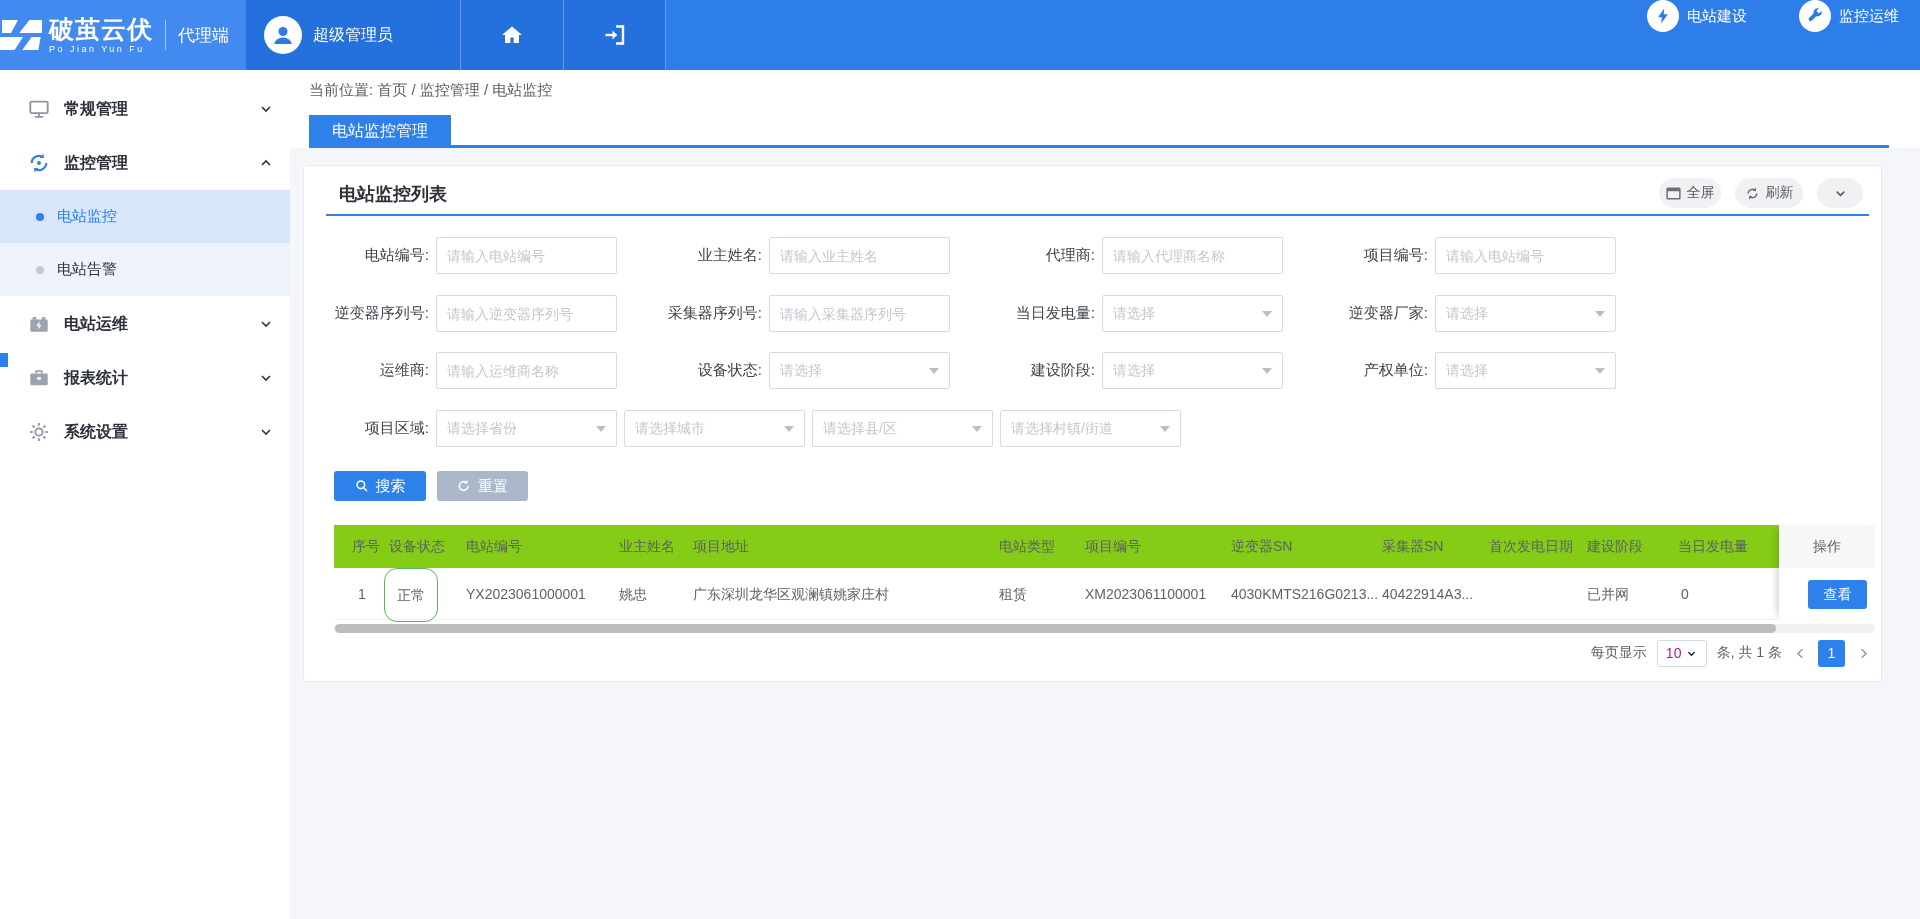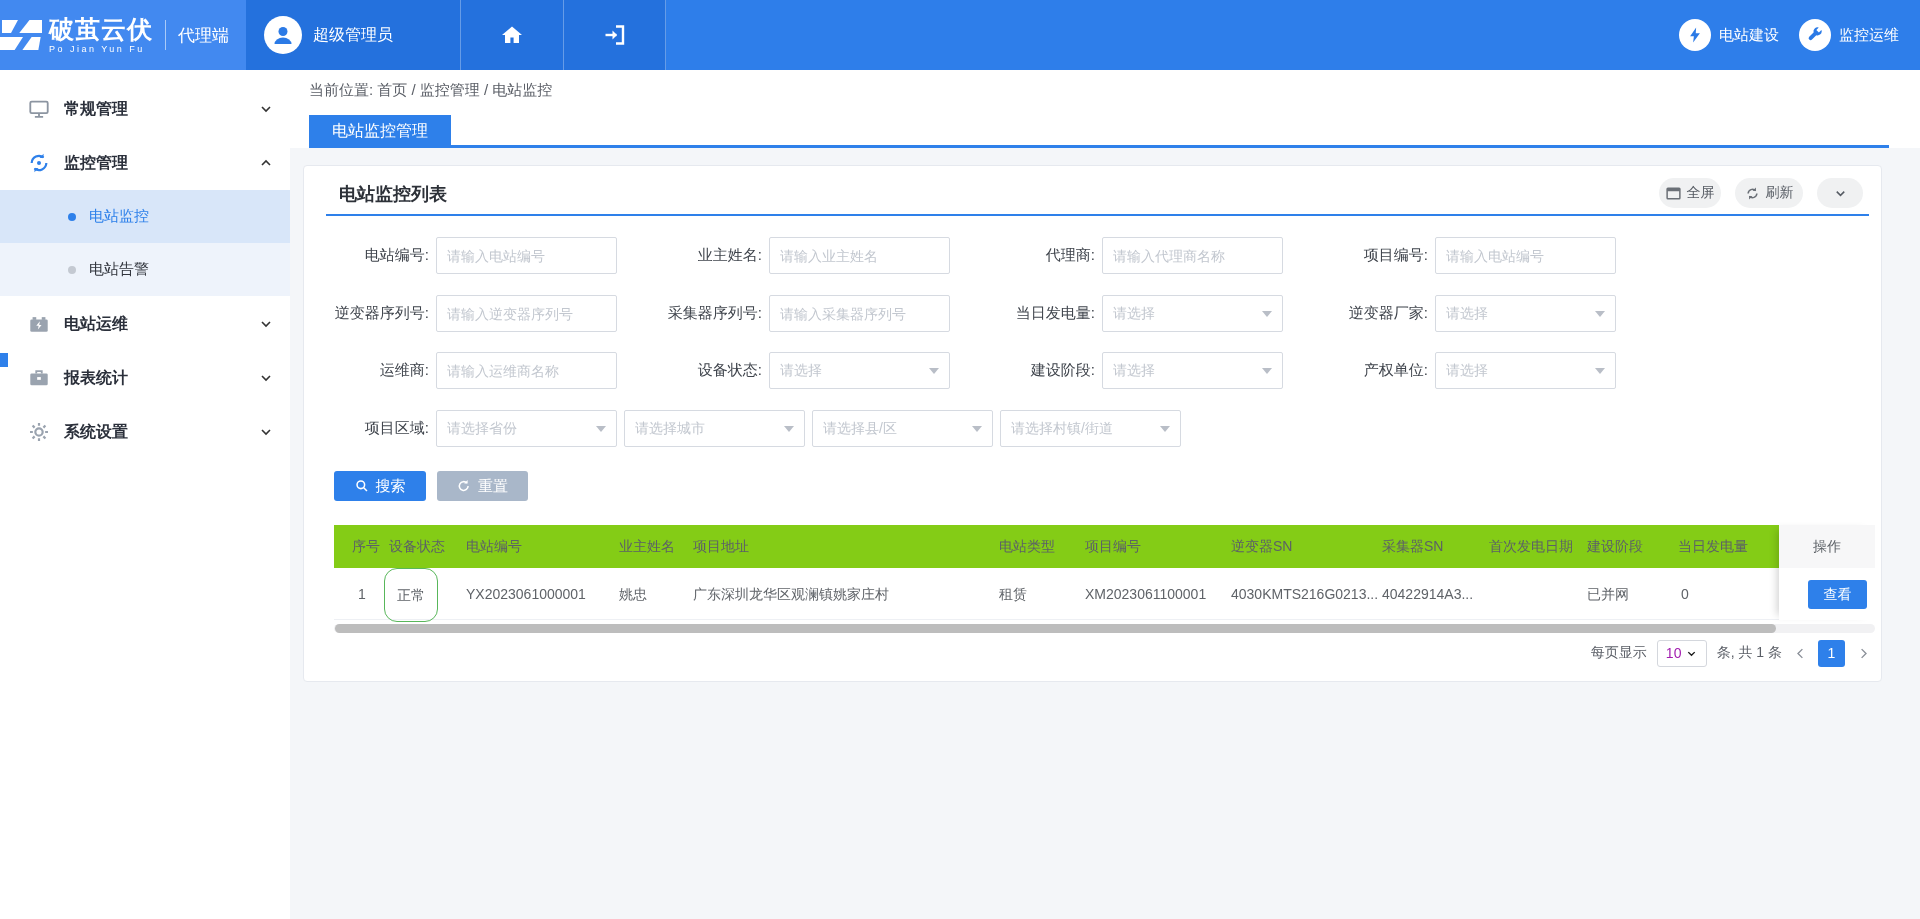--- a/index.html
+++ b/index.html
@@ -19,34 +19,34 @@
   .portal { color:#fff; font-size:17px; }
   .htab { position:absolute; top:0; height:70px; background:#2471dd; display:flex;
     align-items:center; justify-content:center; border-left:1px solid rgba(255,255,255,.30);
     cursor:pointer; }
   .htab.user { left:246px; width:214px; border-left:none; justify-content:flex-start; padding-left:18px; }
   .htab.home { left:460px; width:103px; }
   .htab.lout { left:563px; width:103px; border-right:1px solid rgba(255,255,255,.30); }
   .avatar { width:38px; height:38px; border-radius:50%; background:#fff; display:flex;
     align-items:center; justify-content:center; }
   .uname { color:#fff; font-size:16px; margin-left:11px; }
-  .hnav { position:absolute; right:21px; top:0; height:70px; display:flex; align-items:center; gap:20px; }
+  .hnav { position:absolute; right:21px; top:0; height:70px; display:flex; align-items:flex-start; gap:52px; }
   .hnav-item { display:flex; align-items:center; gap:8px; cursor:pointer; }
   .hnav-circ { width:32px; height:32px; border-radius:50%; background:#fff; display:flex;
     align-items:center; justify-content:center; }
   .hnav-lbl { color:#fff; font-size:15px; }
 
   
   .sb { position:absolute; left:0; top:70px; width:290px; height:849px; background:#fff; }
   .sb-item { position:absolute; left:0; width:290px; height:54px; display:flex; align-items:center;
     padding-left:28px; cursor:pointer; }
   .sb-item .lbl { font-size:16px; font-weight:600; color:#2b303b; margin-left:14px; }
   .sb-item .chev { position:absolute; right:16px; }
   .sb-sub { position:absolute; left:0; width:290px; height:53px; display:flex; align-items:center;
-    padding-left:68px; cursor:pointer; font-size:15px; }
+    padding-left:36px; cursor:pointer; font-size:15px; }
   .dot { width:8px; height:8px; border-radius:50%; margin-right:13px; }
   .sb-sub.active { background:#d8e6f9; color:#2e80ea; }
   .sb-sub.active .dot { background:#2e80ea; }
   .sb-sub.idle { background:#eef3fb; color:#31353d; }
   .sb-sub.idle .dot { background:#c4c9d2; }
   .sb-marker { position:absolute; left:0; top:283px; width:8px; height:14px; background:#2e80ea; }
 
   
   .crumb-strip { position:absolute; left:290px; top:70px; width:1630px; height:78px; background:#fff; }
   .crumb { position:absolute; left:19px; top:11px; font-size:15px; color:#5a5e66; }

